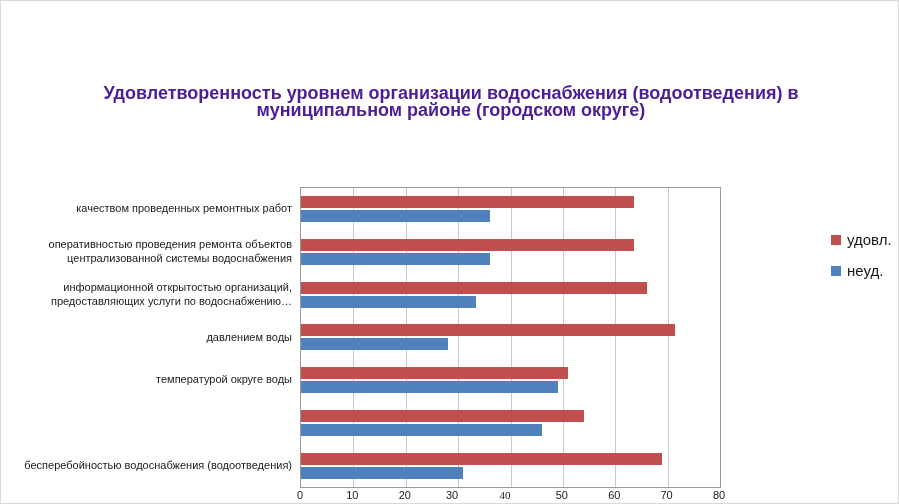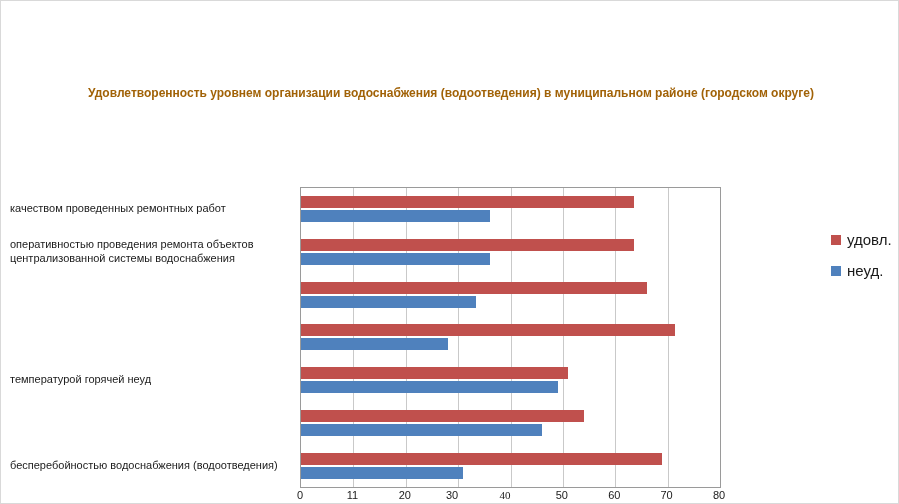--- a/index.html
+++ b/index.html
@@ -18,23 +18,23 @@
     border: 1px solid #d9d9d9;
     box-sizing: border-box;
     overflow: hidden;
   }
   #chart-title {
     position: absolute;
     left: 60px;
     top: 84px;
     width: 780px;
     text-align: center;
-    font-size: 12px;
+    font-size: 18px;
     font-weight: bold;
-    color: #a16207;
+    color: #4c1d95;
     line-height: 17px;
   }
   
   #plot-area {
     position: absolute;
     left: 299px;
     top: 186px;
     width: 421px;
     height: 301px;
     border-left: 1px solid #9a9a9a;
@@ -60,20 +60,21 @@
     position: absolute;
     height: 12px;
     left: 0;
   }
   .bar.s0 { background: #c0504d; }
   .bar.s1 { background: #4f81bd; }
 
   .cat-label {
     position: absolute;
     right: 0;
+    text-align: right;
     font-size: 11px;
     color: #1a1a1a;
     line-height: 14px;
     width: 290px;
     padding-right: 8px;
     box-sizing: border-box;
   }
   #cat-labels {
     position: absolute;
     left: 0;
@@ -118,21 +119,23 @@
 </style>
 </head>
 <body>
 
 <div id="page">
 
   <div id="chart-title">Удовлетворенность уровнем организации водоснабжения (водоотведения) в муниципальном районе (городском округе)</div>
 
   <div id="cat-labels">
       <div class="cat-label" style="top: 270.643px;">бесперебойностью  водоснабжения (водоотведения)</div>
-      <div class="cat-label" style="top: 185.214px;">температурой горячей неуд</div>
+      <div class="cat-label" style="top: 185.214px;">температурой округе воды</div>
+      <div class="cat-label" style="top: 142.5px;">давлением  воды</div>
+      <div class="cat-label" style="top: 92.7857px;">информационной  открытостью организаций, предоставляющих услуги по водоснабжению…</div>
       <div class="cat-label" style="top: 50.0714px;">оперативностью проведения  ремонта объектов централизованной системы водоснабжения</div>
       <div class="cat-label" style="top: 14.3571px;">качеством проведенных  ремонтных работ</div>
     </div>
 
   <div id="plot-area">
       <div class="gridline" style="left: 52.375px;"></div>
       <div class="gridline" style="left: 104.75px;"></div>
       <div class="gridline" style="left: 157.125px;"></div>
       <div class="gridline" style="left: 209.5px;"></div>
       <div class="gridline" style="left: 261.875px;"></div>
@@ -163,21 +166,21 @@
         <div class="bar s1" title="неуд.: 36" style="width: 188.55px; top: 22.3571px; background: rgb(79, 129, 189);"></div>
       </div>
       <div class="cat-group" style="top: 0px; height: 42.7143px;">
         <div class="bar s0" title="удовл.: 63.5" style="width: 332.581px; top: 8.35714px; background: rgb(192, 80, 77);"></div>
         <div class="bar s1" title="неуд.: 36" style="width: 188.55px; top: 22.3571px; background: rgb(79, 129, 189);"></div>
       </div>
     </div>
 
   <div id="x-axis-labels">
       <div class="xtick" style="left: 0px;">0</div>
-      <div class="xtick" style="left: 52.375px;">11</div>
+      <div class="xtick" style="left: 52.375px;">10</div>
       <div class="xtick" style="left: 104.75px; text-align: center;">20</div>
       <div class="xtick" style="left: 152px;">30</div>
       <div class="xtick" style="left: 205px; font-family: Liberation Serif, serif;">40</div>
       <div class="xtick" style="left: 261.875px;">50</div>
       <div class="xtick" style="left: 314.25px;">60</div>
       <div class="xtick" style="left: 366.625px;">70</div>
       <div class="xtick" style="left: 419px;">80</div>
     </div>
 
   <div id="legend">

